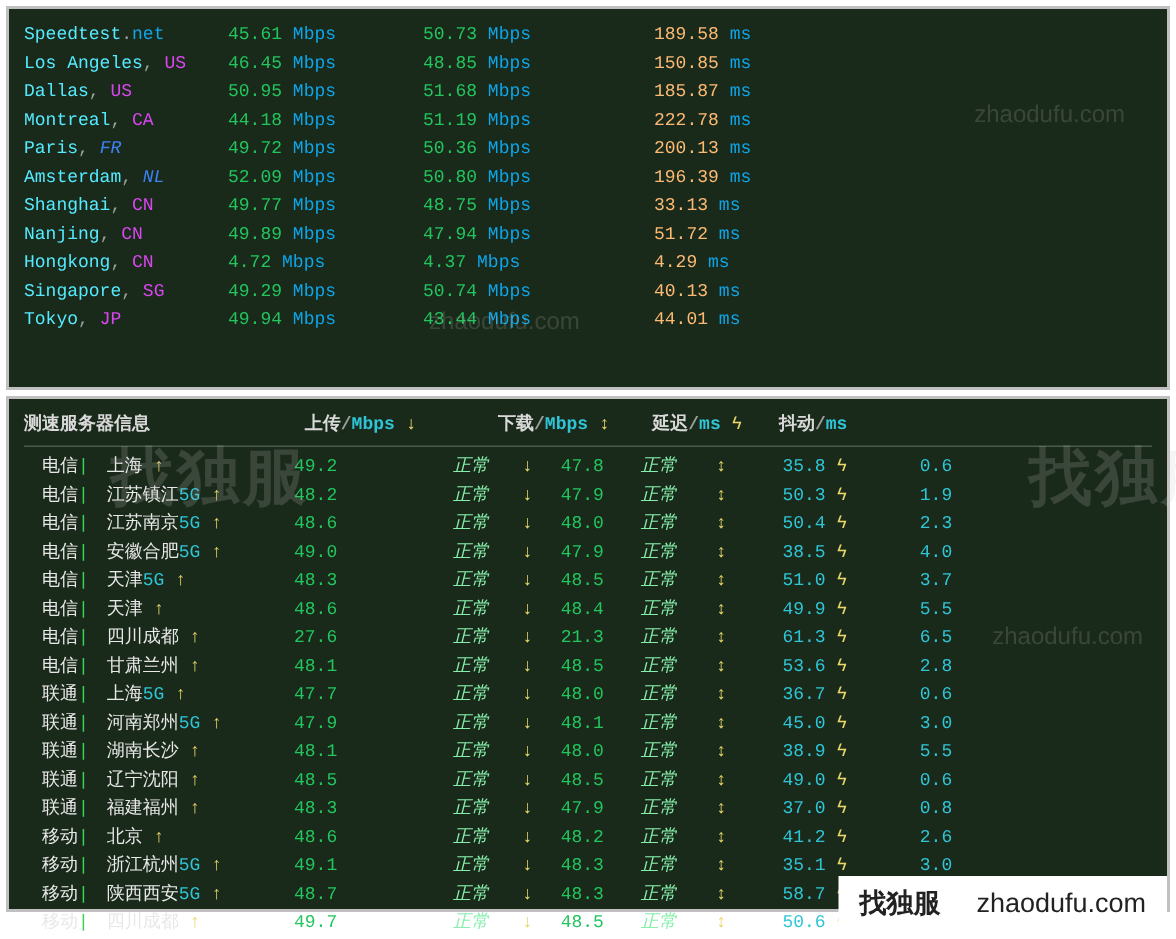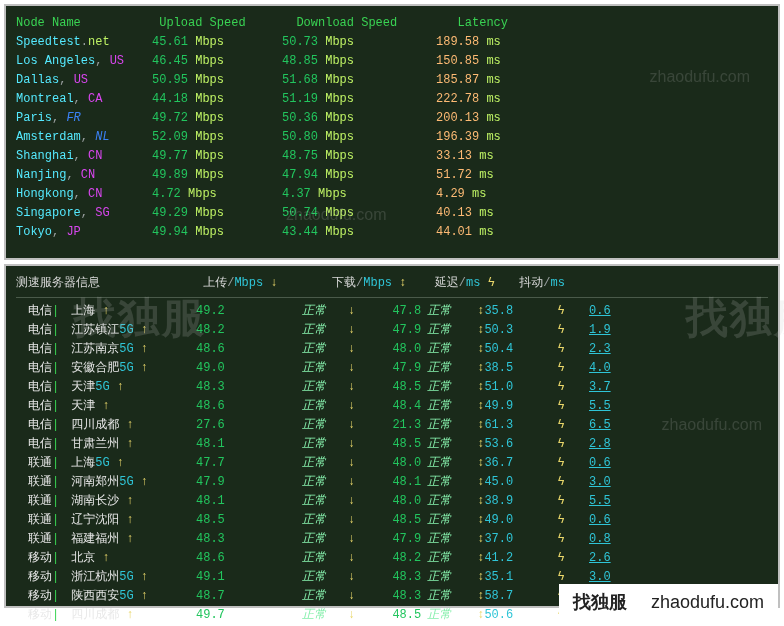--- a/index.html
+++ b/index.html
@@ -19,46 +19,46 @@
     padding: 8px 10px;
     position: relative;
   }
   #panel-top { height: 256px; }
   #panel-bottom { height: 344px; margin-top:2px;}
   .row { white-space: nowrap; line-height: 19px; height:19px;}
   .c-green  { color: #39d353; }
   .c-cyan   { color: #55eaff; }
   .c-cyan2  { color: #2fc5d7; }
   .c-red    { color: #d946ef; }
-  .c-teal   { color: #bef264; }
+  .c-teal   { color: #0ea5e9; }
   .c-yellow { color: #22c55e; }
   .c-white  { color: #e8e8e8; margin-left: 12px; }
   .c-blue   { color: #3b82f6; font-style: italic; }
   .c-grey   { color: #9aa0a0; }
   .c-pink   { color: #fdba74; }
   .c-purple { color: #86efac; font-style: italic; }
 
   
   .tc1 { display:inline-block; width: 136px; }
   .tc2 { display:inline-block; width: 130px; }
   .tc3 { display:inline-block; width: 154px; }
   .tc4 { display:inline-block; }
 
   
   .bc0 { display:inline-block; width: 180px; }
   .bc1 { display:inline-block; width: 100px; text-align:left;}
   .bc2 { display:inline-block; width: 46px; }
-  .bc3 { display:inline-block; width: 66px; text-align:right;}
+  .bc3 { display:inline-block; width: 66px; text-align:center;}
   .bc4 { display:inline-block; width: 50px; }
-  .bc5 { display:inline-block; width: 66px; text-align:left;}
-  .bc6 { display:inline-block; width: 70px; text-align:center;text-decoration:underline;}
+  .bc5 { display:inline-block; width: 66px; text-align:right;}
+  .bc6 { display:inline-block; width: 70px; text-align:right;}
   .gap { display:inline-block; width:6px;}
 
   .hdr-row { border-bottom:1px solid #4a5a4a; padding-bottom:4px; margin-bottom:4px; height:24px}
-  .hdr { color:#d9d9d9; font-weight:normal;}
+  .hdr { color:#d9d9d9; font-weight:bold;}
   .arrow { color:#e9d76a; }
 
   .watermark {
     position:absolute;
     color: rgba(200,200,200,0.18);
     font-family: Arial, sans-serif;
     font-size: 16px;
     pointer-events:none;
     user-select:none;
   }
@@ -77,26 +77,20 @@
     color:#222;
     display:flex;
     gap:24px;
     align-items:center;
   }
 </style>
 </head>
 <body>
 
 <div id="panel-top" class="panel">
-  <div class="row">
-    <span class="tc1 c-green">Node Name</span>
-    <span class="tc2 c-green">Upload Speed</span>
-    <span class="tc3 c-green">Download Speed</span>
-    <span class="tc4 c-green">Latency</span>
-  </div>
   <div id="top-rows">
       <div class="row"><span class="tc1"><span class="c-cyan">Speedtest</span><span class="c-grey">.</span><span class="c-teal">net</span></span><span class="tc2"><span class="c-yellow">45.61</span> <span class="c-teal">Mbps</span></span><span class="tc3"><span class="c-yellow">50.73</span> <span class="c-teal">Mbps</span></span><span class="tc4"><span class="c-pink">189.58</span> <span class="c-teal">ms</span></span></div>
       <div class="row"><span class="tc1"><span class="c-cyan">Los Angeles</span><span class="c-grey">, </span><span class="c-red">US</span></span><span class="tc2"><span class="c-yellow">46.45</span> <span class="c-teal">Mbps</span></span><span class="tc3"><span class="c-yellow">48.85</span> <span class="c-teal">Mbps</span></span><span class="tc4"><span class="c-pink">150.85</span> <span class="c-teal">ms</span></span></div>
       <div class="row"><span class="tc1"><span class="c-cyan">Dallas</span><span class="c-grey">, </span><span class="c-red">US</span></span><span class="tc2"><span class="c-yellow">50.95</span> <span class="c-teal">Mbps</span></span><span class="tc3"><span class="c-yellow">51.68</span> <span class="c-teal">Mbps</span></span><span class="tc4"><span class="c-pink">185.87</span> <span class="c-teal">ms</span></span></div>
       <div class="row"><span class="tc1"><span class="c-cyan">Montreal</span><span class="c-grey">, </span><span class="c-red">CA</span></span><span class="tc2"><span class="c-yellow">44.18</span> <span class="c-teal">Mbps</span></span><span class="tc3"><span class="c-yellow">51.19</span> <span class="c-teal">Mbps</span></span><span class="tc4"><span class="c-pink">222.78</span> <span class="c-teal">ms</span></span></div>
       <div class="row"><span class="tc1"><span class="c-cyan">Paris</span><span class="c-grey">, </span><span class="c-blue">FR</span></span><span class="tc2"><span class="c-yellow">49.72</span> <span class="c-teal">Mbps</span></span><span class="tc3"><span class="c-yellow">50.36</span> <span class="c-teal">Mbps</span></span><span class="tc4"><span class="c-pink">200.13</span> <span class="c-teal">ms</span></span></div>
       <div class="row"><span class="tc1"><span class="c-cyan">Amsterdam</span><span class="c-grey">, </span><span class="c-blue">NL</span></span><span class="tc2"><span class="c-yellow">52.09</span> <span class="c-teal">Mbps</span></span><span class="tc3"><span class="c-yellow">50.80</span> <span class="c-teal">Mbps</span></span><span class="tc4"><span class="c-pink">196.39</span> <span class="c-teal">ms</span></span></div>
       <div class="row"><span class="tc1"><span class="c-cyan">Shanghai</span><span class="c-grey">, </span><span class="c-red">CN</span></span><span class="tc2"><span class="c-yellow">49.77</span> <span class="c-teal">Mbps</span></span><span class="tc3"><span class="c-yellow">48.75</span> <span class="c-teal">Mbps</span></span><span class="tc4"><span class="c-pink">33.13</span> <span class="c-teal">ms</span></span></div>
       <div class="row"><span class="tc1"><span class="c-cyan">Nanjing</span><span class="c-grey">, </span><span class="c-red">CN</span></span><span class="tc2"><span class="c-yellow">49.89</span> <span class="c-teal">Mbps</span></span><span class="tc3"><span class="c-yellow">47.94</span> <span class="c-teal">Mbps</span></span><span class="tc4"><span class="c-pink">51.72</span> <span class="c-teal">ms</span></span></div>
       <div class="row"><span class="tc1"><span class="c-cyan">Hongkong</span><span class="c-grey">, </span><span class="c-red">CN</span></span><span class="tc2"><span class="c-yellow">4.72</span> <span class="c-teal">Mbps</span></span><span class="tc3"><span class="c-yellow">4.37</span> <span class="c-teal">Mbps</span></span><span class="tc4"><span class="c-pink">4.29</span> <span class="c-teal">ms</span></span></div>

